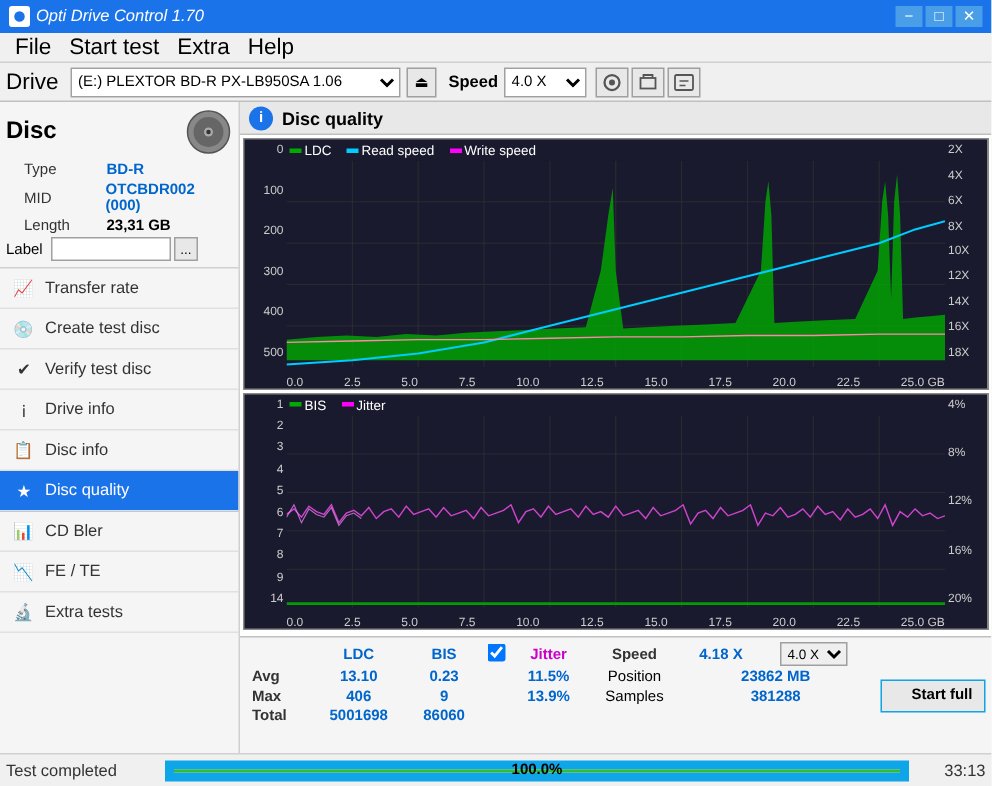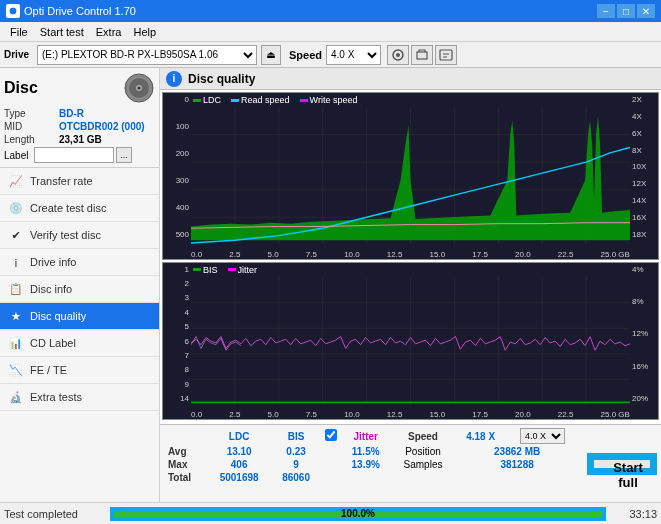--- a/index.html
+++ b/index.html
@@ -1,50 +1,50 @@
 <!DOCTYPE html>
 <html><head>
   <meta charset="utf-8">
   <style>
     * { box-sizing: border-box; margin: 0; padding: 0; }
     body { font-family: 'Segoe UI', Tahoma, Geneva, Verdana, sans-serif; font-size: 11px; background: #f0f0f0; width: 661px; height: 524px; overflow: hidden; }
     
     
     .title-bar { background: #1a73e8; color: white; display: flex; align-items: center; justify-content: space-between; padding: 4px 6px; height: 22px; }
-    .title-bar-left { display: flex; align-items: center; gap: 4px; }
+    .title-bar-left { display: flex; align-items: center; gap: 4px; font-style: italic; }
     .title-bar-icon { width: 14px; height: 14px; background: #fff; border-radius: 2px; display: flex; align-items: center; justify-content: center; }
     .title-bar-title { font-size: 11px; font-weight: normal; }
     .title-bar-controls { display: flex; gap: 2px; }
     .title-btn { width: 18px; height: 14px; background: #4a9ee8; border: none; color: white; cursor: pointer; font-size: 10px; display: flex; align-items: center; justify-content: center; }
     
     
     .menu-bar { background: #f0f0f0; display: flex; align-items: center; padding: 2px 4px; height: 20px; border-bottom: 1px solid #d0d0d0; }
-    .menu-item { padding: 2px 6px; cursor: pointer; font-size: 11px; }
+    .menu-item { padding: 2px 6px; cursor: pointer; font-size: 15px; }
     
     
     .main-layout { display: flex; height: calc(524px - 22px - 20px - 26px - 22px); }
     
     
     .drive-toolbar { background: #f0f0f0; display: flex; align-items: center; padding: 2px 4px; height: 26px; border-bottom: 1px solid #c0c0c0; gap: 4px; }
-    .drive-label { font-size: 10px; font-weight: bold; margin-right: 4px; }
+    .drive-label { font-size: 15px; font-weight: normal; margin-right: 4px; }
     .drive-select { height: 20px; font-size: 10px; width: 220px; border: 1px solid #a0a0a0; background: white; }
     .eject-btn { width: 20px; height: 20px; background: #e8e8e8; border: 1px solid #a0a0a0; cursor: pointer; display: flex; align-items: center; justify-content: center; font-size: 10px; }
     .speed-label { font-size: 11px; font-weight: bold; margin-left: 4px; }
     .speed-select { height: 20px; font-size: 10px; width: 55px; border: 1px solid #a0a0a0; background: white; }
     .toolbar-icons { display: flex; gap: 2px; margin-left: 2px; }
     .toolbar-icon-btn { width: 22px; height: 20px; background: #e8e8e8; border: 1px solid #a0a0a0; cursor: pointer; display: flex; align-items: center; justify-content: center; }
     
     
     .sidebar { width: 160px; background: #f5f5f5; border-right: 1px solid #d0d0d0; display: flex; flex-direction: column; overflow-y: auto; }
     
     .disc-info-panel { padding: 4px; border-bottom: 1px solid #d0d0d0; }
     .disc-header { display: flex; align-items: center; justify-content: space-between; margin-bottom: 4px; }
     .disc-title { font-size: 16px; font-weight: bold; }
     .disc-row { display: flex; align-items: center; margin-bottom: 2px; font-size: 10px; }
-    .disc-row-label { width: 55px; color: #333; }
+    .disc-row-label { width: 55px; color: #333; margin-left: 12px; }
     .disc-row-value { color: #0066cc; font-weight: bold; }
     .disc-row-value.black { color: #000; }
     .label-row { display: flex; align-items: center; margin-top: 2px; }
     .label-text { font-size: 10px; width: 30px; }
     .label-input { width: 80px; height: 16px; border: 1px solid #a0a0a0; font-size: 10px; }
     .label-btn { width: 16px; height: 16px; background: #e8e8e8; border: 1px solid #a0a0a0; cursor: pointer; margin-left: 2px; font-size: 9px; display: flex; align-items: center; justify-content: center; }
     
     .sidebar-nav { flex: 1; }
     .sidebar-nav-item { display: flex; align-items: center; padding: 5px 8px; cursor: pointer; font-size: 11px; color: #333; border-bottom: 1px solid #e0e0e0; }
     .sidebar-nav-item.active { background: #1a73e8; color: white; }
@@ -85,26 +85,26 @@
     
     
     .stats-area { display: flex; padding: 2px 4px; background: #f5f5f5; border-top: 1px solid #c0c0c0; height: 78px; }
     .stats-table { flex: 1; }
     .stats-table table { width: 100%; border-collapse: collapse; font-size: 10px; }
     .stats-table th { text-align: center; color: #333; font-weight: bold; padding: 1px 4px; }
     .stats-table td { text-align: center; padding: 1px 4px; }
     .stats-table td.blue { color: #0066cc; font-weight: bold; }
     .stats-table td.label { text-align: left; color: #333; font-weight: bold; }
     .buttons-area { display: flex; flex-direction: column; justify-content: center; gap: 3px; margin-left: 8px; }
-    .start-btn { width: 70px; height: 22px; background: #e8e8e8; border: 7px solid #0ea5e9; cursor: pointer; font-size: 13px; font-weight: bold; padding-left: 12px; }
+    .start-btn { width: 70px; height: 22px; background: #e8e8e8; border: 1px solid #0ea5e9; cursor: pointer; font-size: 10px; font-weight: bold; padding-left: 12px; }
     
     
     .status-bar { display: flex; align-items: center; padding: 2px 4px; background: #f0f0f0; border-top: 1px solid #d0d0d0; height: 22px; gap: 6px; }
     .status-text { font-size: 11px; color: #333; width: 100px; }
-    .progress-bar-container { flex: 1; height: 14px; background: #e0e0e0; border: 4px solid #0ea5e9; position: relative; }
+    .progress-bar-container { flex: 1; height: 14px; background: #e0e0e0; border: 6px solid #0ea5e9; position: relative; }
     .progress-bar-fill { height: 100%; background: #33bb33; }
     .progress-text { position: absolute; top: 0; left: 0; right: 0; bottom: 0; display: flex; align-items: center; justify-content: center; font-size: 10px; font-weight: bold; color: #000; }
     .time-display { font-size: 11px; color: #333; width: 45px; text-align: right; }
     
     
     .disc-svg { width: 32px; height: 32px; }
   </style>
 </head>
 <body>
 
@@ -216,21 +216,21 @@
       <div class="sidebar-nav-item">
         <span class="nav-icon">📋</span>
         <span>Disc info</span>
       </div>
       <div class="sidebar-nav-item active">
         <span class="nav-icon">★</span>
         <span>Disc quality</span>
       </div>
       <div class="sidebar-nav-item">
         <span class="nav-icon">📊</span>
-        <span>CD Label</span>
+        <span>CD Bler</span>
       </div>
       <div class="sidebar-nav-item">
         <span class="nav-icon">📉</span>
         <span>FE / TE</span>
       </div>
       <div class="sidebar-nav-item">
         <span class="nav-icon">🔬</span>
         <span>Extra tests</span>
       </div>
     </div>

